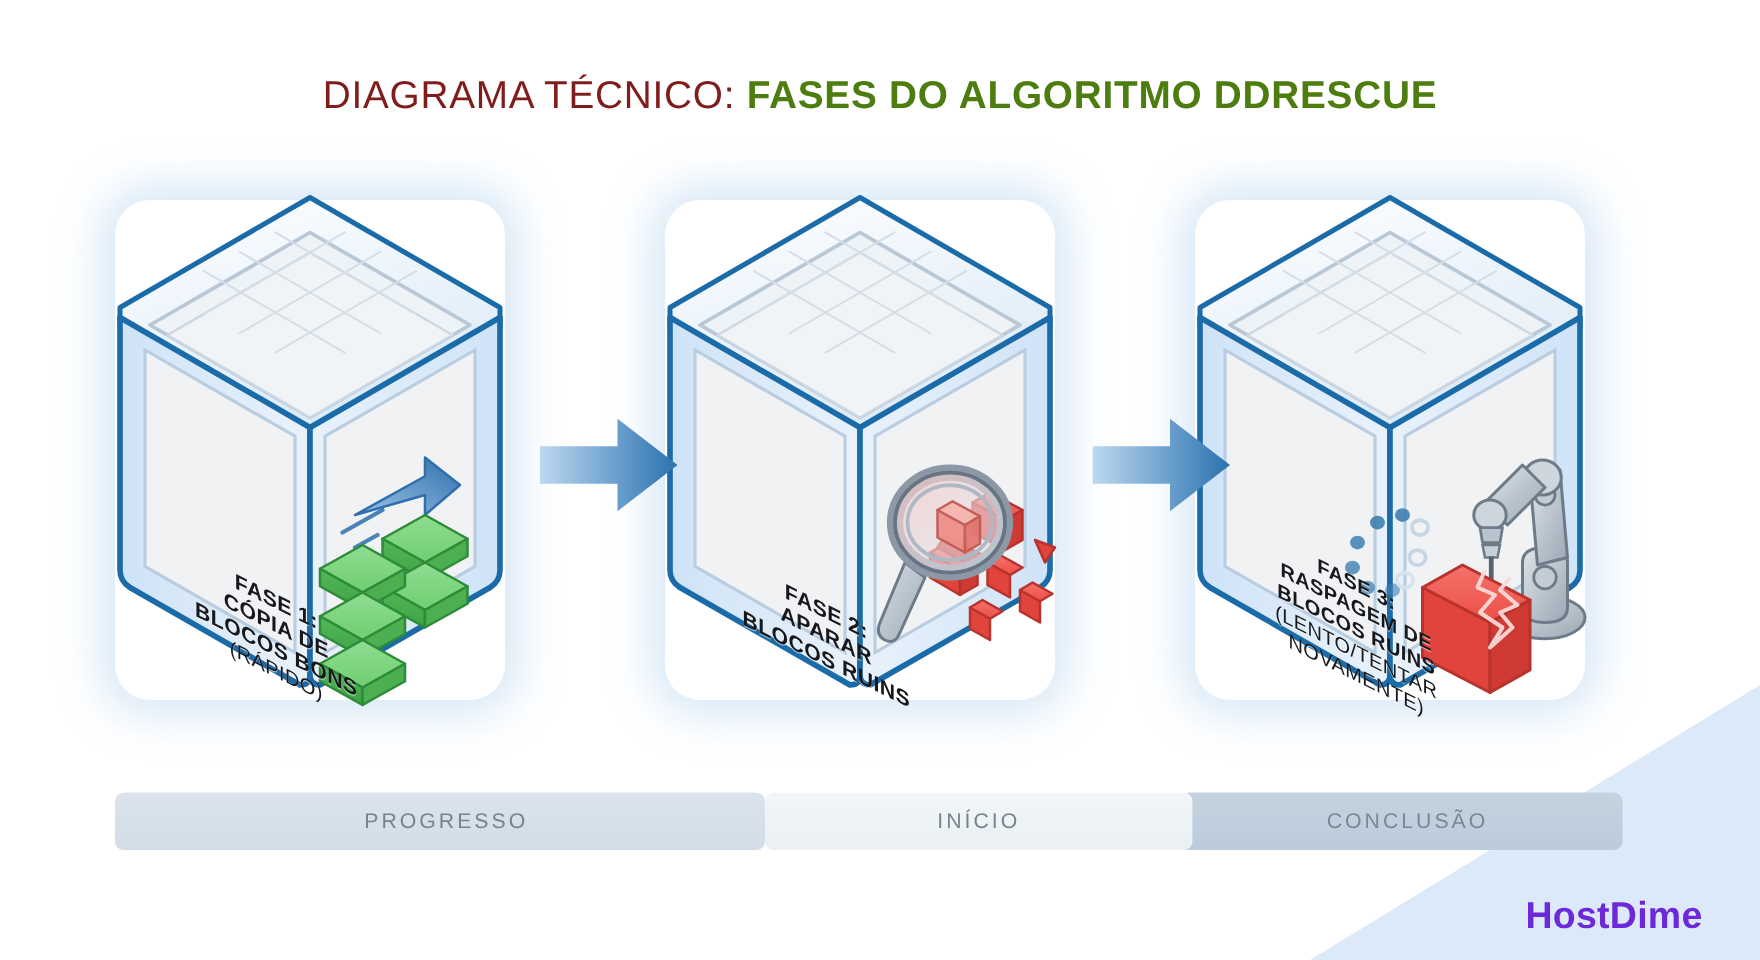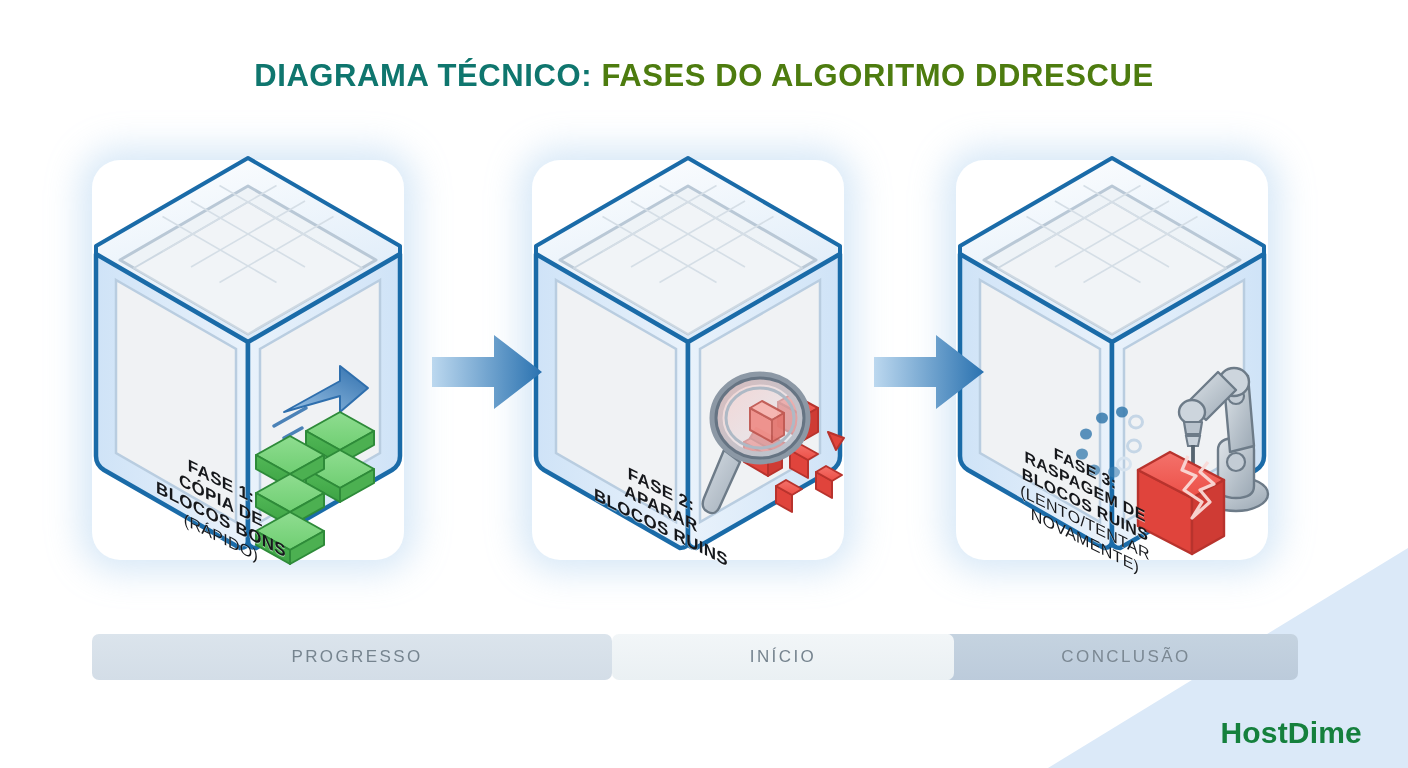--- a/index.html
+++ b/index.html
@@ -23,21 +23,21 @@
     border-bottom:220px solid #dbe9f8;
   }
 
   
   .title {
     position:absolute; top:58px; left:0; width:1408px;
     text-align:center;
     font-size:31px; letter-spacing:0.6px;
     white-space:nowrap;
   }
-  .title .t-light { color:#0f766e; font-weight:700; }
+  .title .t-light { color:#7f1d1d; font-weight:400; }
   .title .t-bold  { color:#4d7c0f; font-weight:700; }
 
   
   .cube {
     position:absolute; top:150px; width:320px; height:420px;
   }
   .cube .glow {
     position:absolute; left:4px; top:10px; width:312px; height:400px;
     border-radius:28px;
     box-shadow: 0 0 34px 12px rgba(150,195,235,0.38);
@@ -93,21 +93,21 @@
   .seg-2 { width:520px; background:linear-gradient(180deg,#dbe4ec 0%, #d3dde7 100%);
            border-radius:7px; position:relative; z-index:2; margin-left:-10px; padding-left:10px; }
   .seg-3 { width:354px; background:linear-gradient(180deg,#c5d3e0 0%, #bccbdb 100%);
            border-radius:7px; position:relative; z-index:1; margin-left:-10px; padding-left:10px; }
   .seg-3 span { color:#7b8893; }
 
   
   .logo {
     position:absolute; right:46px; bottom:18px;
     font-size:30px; font-weight:bold; letter-spacing:0.2px;
-    color:#15803d;
+    color:#6d28d9;
   }
 </style>
 </head>
 <body>
 
 <div id="stage">
 
   <div class="corner-wedge">
     <div class="tri"></div>
   </div>

